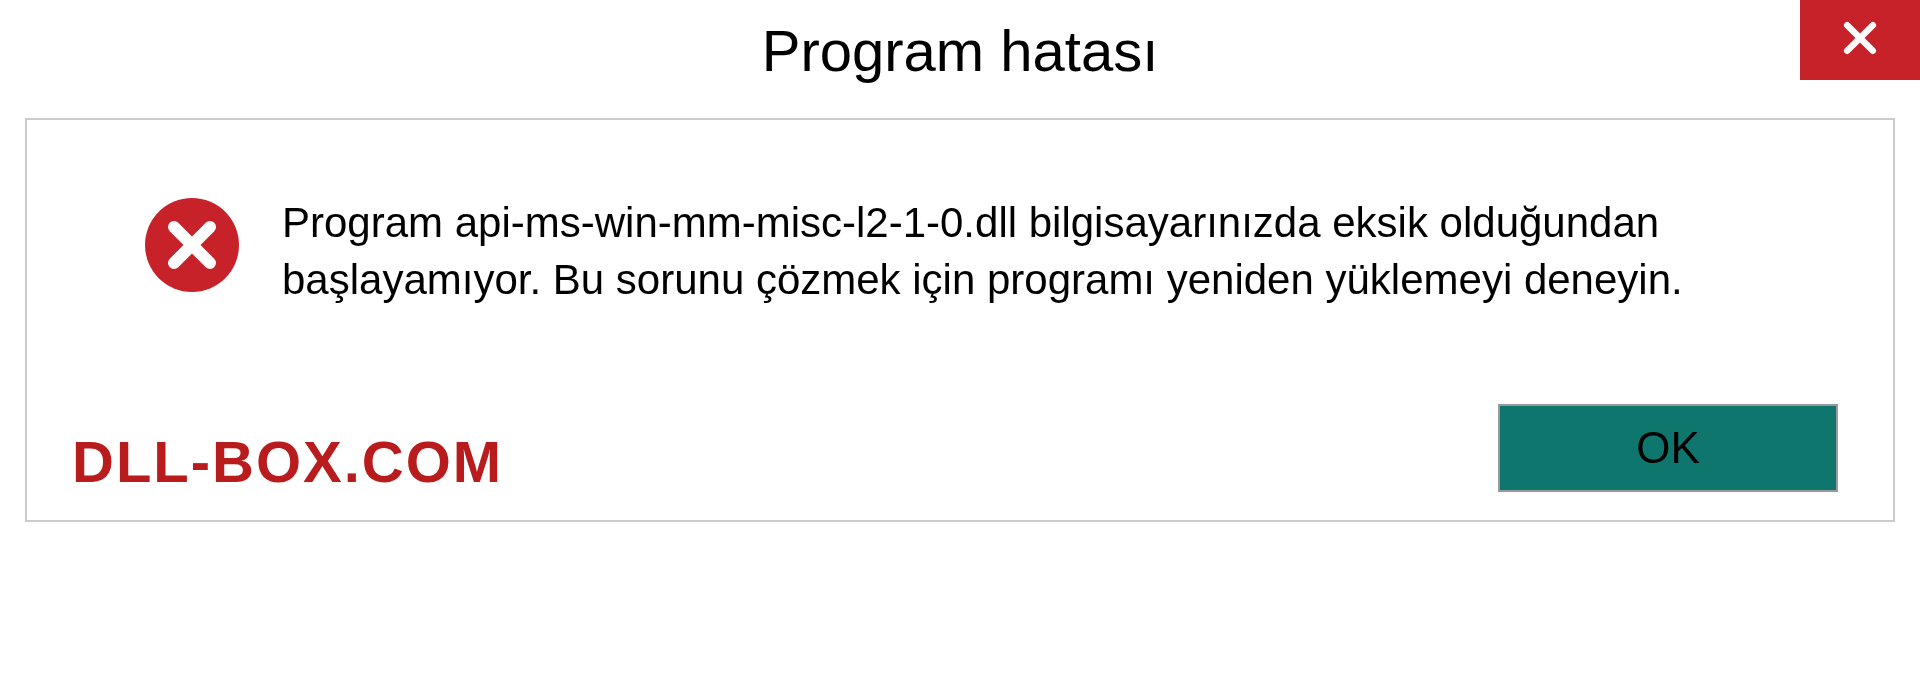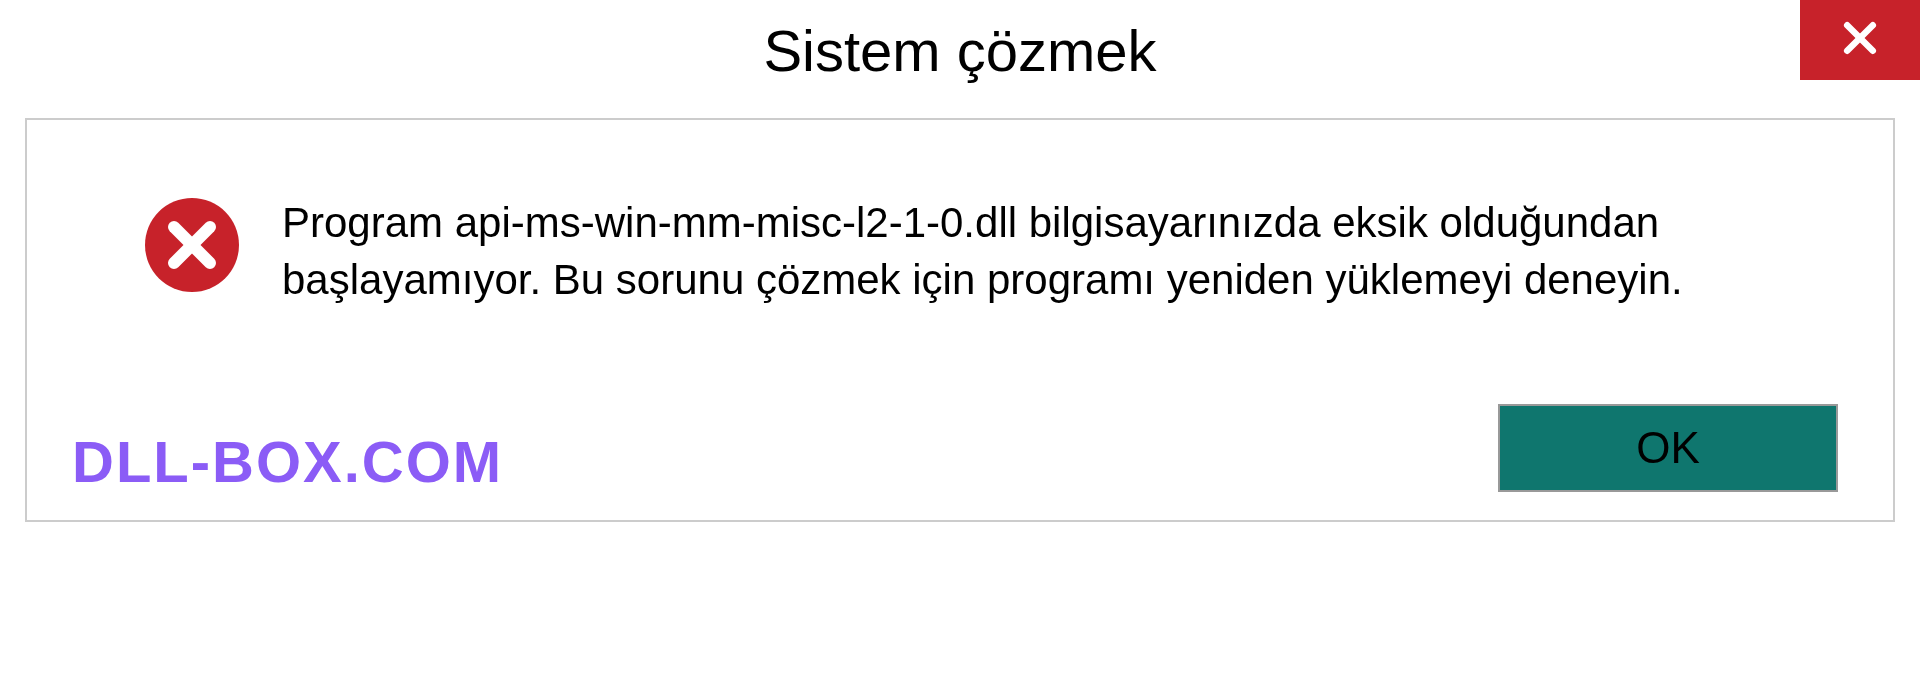--- a/index.html
+++ b/index.html
@@ -86,21 +86,21 @@
       font-weight: 400;
       max-width: 1500px;
     }
     
     .watermark {
       position: absolute;
       left: 45px;
       bottom: 25px;
       font-size: 58px;
       font-weight: 800;
-      color: #8b5cf6;
+      color: #b91c1c;
       letter-spacing: 2px;
       font-family: Arial, sans-serif;
     }
     
     .ok-button {
       position: absolute;
       right: 55px;
       bottom: 28px;
       width: 340px;
       height: 88px;
@@ -112,21 +112,21 @@
       font-size: 44px;
       color: #000000;
       cursor: pointer;
       font-family: "Segoe UI", Tahoma, Arial, sans-serif;
     }
   </style>
 </head>
 <body>
 
 <div class="titlebar">
-  <div class="title-text">Sistem çözmek</div>
+  <div class="title-text">Program hatası</div>
   <div class="close-button">
     <span>
       <svg viewBox="0 0 24 24" fill="none" stroke="#ffffff" stroke-width="3.5" stroke-linecap="round">
         <line x1="5" y1="5" x2="19" y2="19"></line>
         <line x1="19" y1="5" x2="5" y2="19"></line>
       </svg>
     </span>
   </div>
 </div>
 

